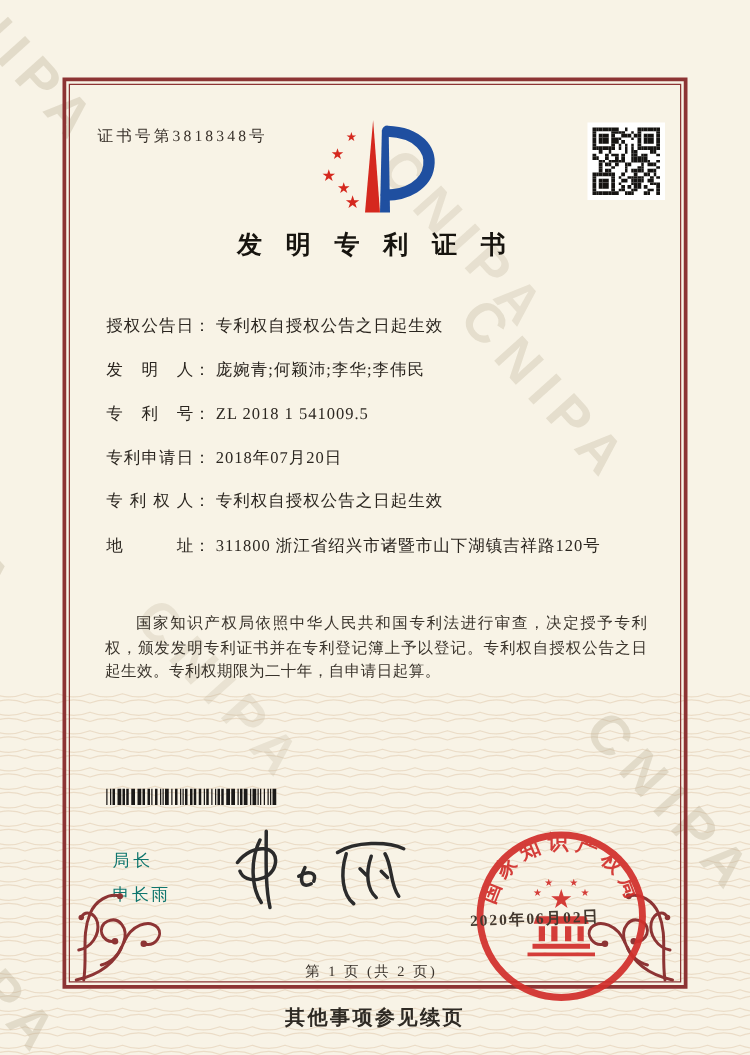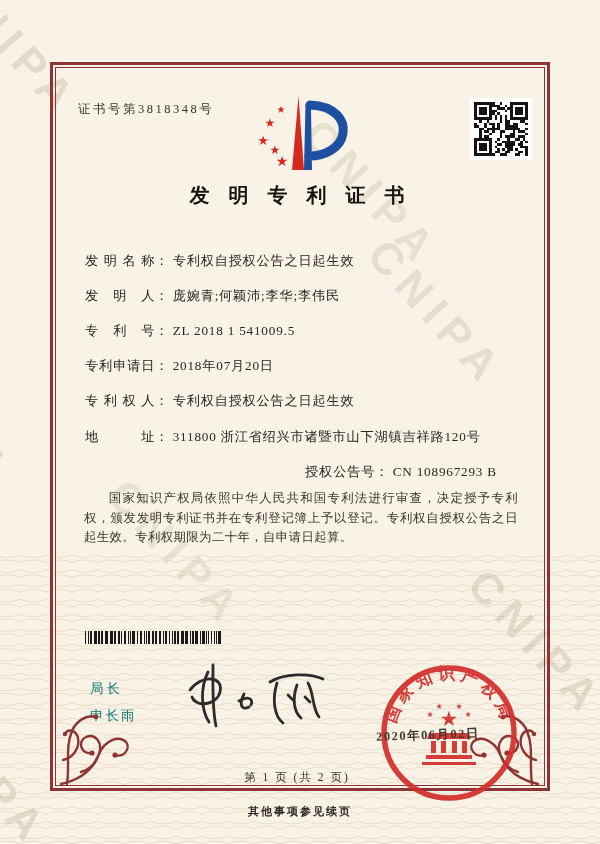--- a/index.html
+++ b/index.html
@@ -80,21 +80,21 @@
   
   .orn-left{position:absolute;left:55px;top:698px;z-index:3;}
   .orn-right{position:absolute;left:452px;top:698px;z-index:3;transform:scaleX(-1);}
   
   .page-info{
     position:absolute;left:50px;top:770px;width:494px;z-index:3;
     text-align:center;font-size:11.5px;letter-spacing:2px;color:#3a332c;
   }
   .footer-note{
     position:absolute;left:0;top:804px;width:600px;z-index:3;
-    text-align:center;font-size:11px;font-weight:bold;letter-spacing:2px;color:#2e2a24;
+    text-align:center;font-size:16px;font-weight:bold;letter-spacing:2px;color:#2e2a24;
   }
 </style>
 </head>
 <body>
 
 <svg id="waves-svg" width="600" height="292">
     <path d="M-6 3 q13 5 26 0 q13 5 26 0 q13 5 26 0 q13 5 26 0 q13 5 26 0 q13 5 26 0 q13 5 26 0 q13 5 26 0 q13 5 26 0 q13 5 26 0 q13 5 26 0 q13 5 26 0 q13 5 26 0 q13 5 26 0 q13 5 26 0 q13 5 26 0 q13 5 26 0 q13 5 26 0 q13 5 26 0 q13 5 26 0 q13 5 26 0 q13 5 26 0 q13 5 26 0 q13 5 26 0" fill="none" stroke="rgba(204,168,128,0.30)" stroke-width="1"></path>
     <path d="M-6 10.4 q13 -5 26 0 q13 -5 26 0 q13 -5 26 0 q13 -5 26 0 q13 -5 26 0 q13 -5 26 0 q13 -5 26 0 q13 -5 26 0 q13 -5 26 0 q13 -5 26 0 q13 -5 26 0 q13 -5 26 0 q13 -5 26 0 q13 -5 26 0 q13 -5 26 0 q13 -5 26 0 q13 -5 26 0 q13 -5 26 0 q13 -5 26 0 q13 -5 26 0 q13 -5 26 0 q13 -5 26 0 q13 -5 26 0 q13 -5 26 0" fill="none" stroke="rgba(204,168,128,0.30)" stroke-width="1"></path>
     <path d="M-6 17.8 q13 5 26 0 q13 5 26 0 q13 5 26 0 q13 5 26 0 q13 5 26 0 q13 5 26 0 q13 5 26 0 q13 5 26 0 q13 5 26 0 q13 5 26 0 q13 5 26 0 q13 5 26 0 q13 5 26 0 q13 5 26 0 q13 5 26 0 q13 5 26 0 q13 5 26 0 q13 5 26 0 q13 5 26 0 q13 5 26 0 q13 5 26 0 q13 5 26 0 q13 5 26 0 q13 5 26 0" fill="none" stroke="rgba(204,168,128,0.30)" stroke-width="1"></path>
     <path d="M-6 25.200000000000003 q13 -5 26 0 q13 -5 26 0 q13 -5 26 0 q13 -5 26 0 q13 -5 26 0 q13 -5 26 0 q13 -5 26 0 q13 -5 26 0 q13 -5 26 0 q13 -5 26 0 q13 -5 26 0 q13 -5 26 0 q13 -5 26 0 q13 -5 26 0 q13 -5 26 0 q13 -5 26 0 q13 -5 26 0 q13 -5 26 0 q13 -5 26 0 q13 -5 26 0 q13 -5 26 0 q13 -5 26 0 q13 -5 26 0 q13 -5 26 0" fill="none" stroke="rgba(204,168,128,0.30)" stroke-width="1"></path>
@@ -603,41 +603,38 @@
       <div class="on"></div>
       <div></div>
       <div></div>
       <div class="on"></div>
     </div>
 </div>
 
 <div class="title">发明专利证书</div>
 
 <div class="row" style="top:252px;">
-  <span class="flabel">发明名称</span><span class="colon">：</span><span class="fvalue">专利权自授权公告之日起生效</span>
+  <span class="flabel">授权公告日</span><span class="colon">：</span><span class="fvalue">专利权自授权公告之日起生效</span>
 </div>
 <div class="row" style="top:287px;">
   <span class="flabel">发明人</span><span class="colon">：</span><span class="fvalue">庞婉青;何颖沛;李华;李伟民</span>
 </div>
 <div class="row" style="top:322px;">
   <span class="flabel">专利号</span><span class="colon">：</span><span class="fvalue">ZL 2018 1 541009.5</span>
 </div>
 <div class="row" style="top:357px;">
   <span class="flabel">专利申请日</span><span class="colon">：</span><span class="fvalue">2018年07月20日</span>
 </div>
 <div class="row" style="top:392px;">
   <span class="flabel">专利权人</span><span class="colon">：</span><span class="fvalue">专利权自授权公告之日起生效</span>
 </div>
 <div class="row" style="top:428px;">
   <span class="flabel">地址</span><span class="colon">：</span><span class="fvalue">311800 浙江省绍兴市诸暨市山下湖镇吉祥路120号</span>
 </div>
 <div class="row" style="top:463px;width:430px;">
-  <span class="row-pair-right">
-    <span class="flabel">授权公告号</span><span class="colon">：</span><span class="fvalue">CN 108967293 B</span>
-  </span>
 </div>
 
 <div class="paras">
   <p>国家知识产权局依照中华人民共和国专利法进行审查，决定授予专利权，颁发发明专利证书并在专利登记簿上予以登记。专利权自授权公告之日起生效。专利权期限为二十年，自申请日起算。</p>
 </div>
 
 <div class="barcode" id="barcode">
     <div class="b" style="width: 1px;"></div>
     <div style="width: 2px;"></div>
     <div class="b" style="width: 1px;"></div>

